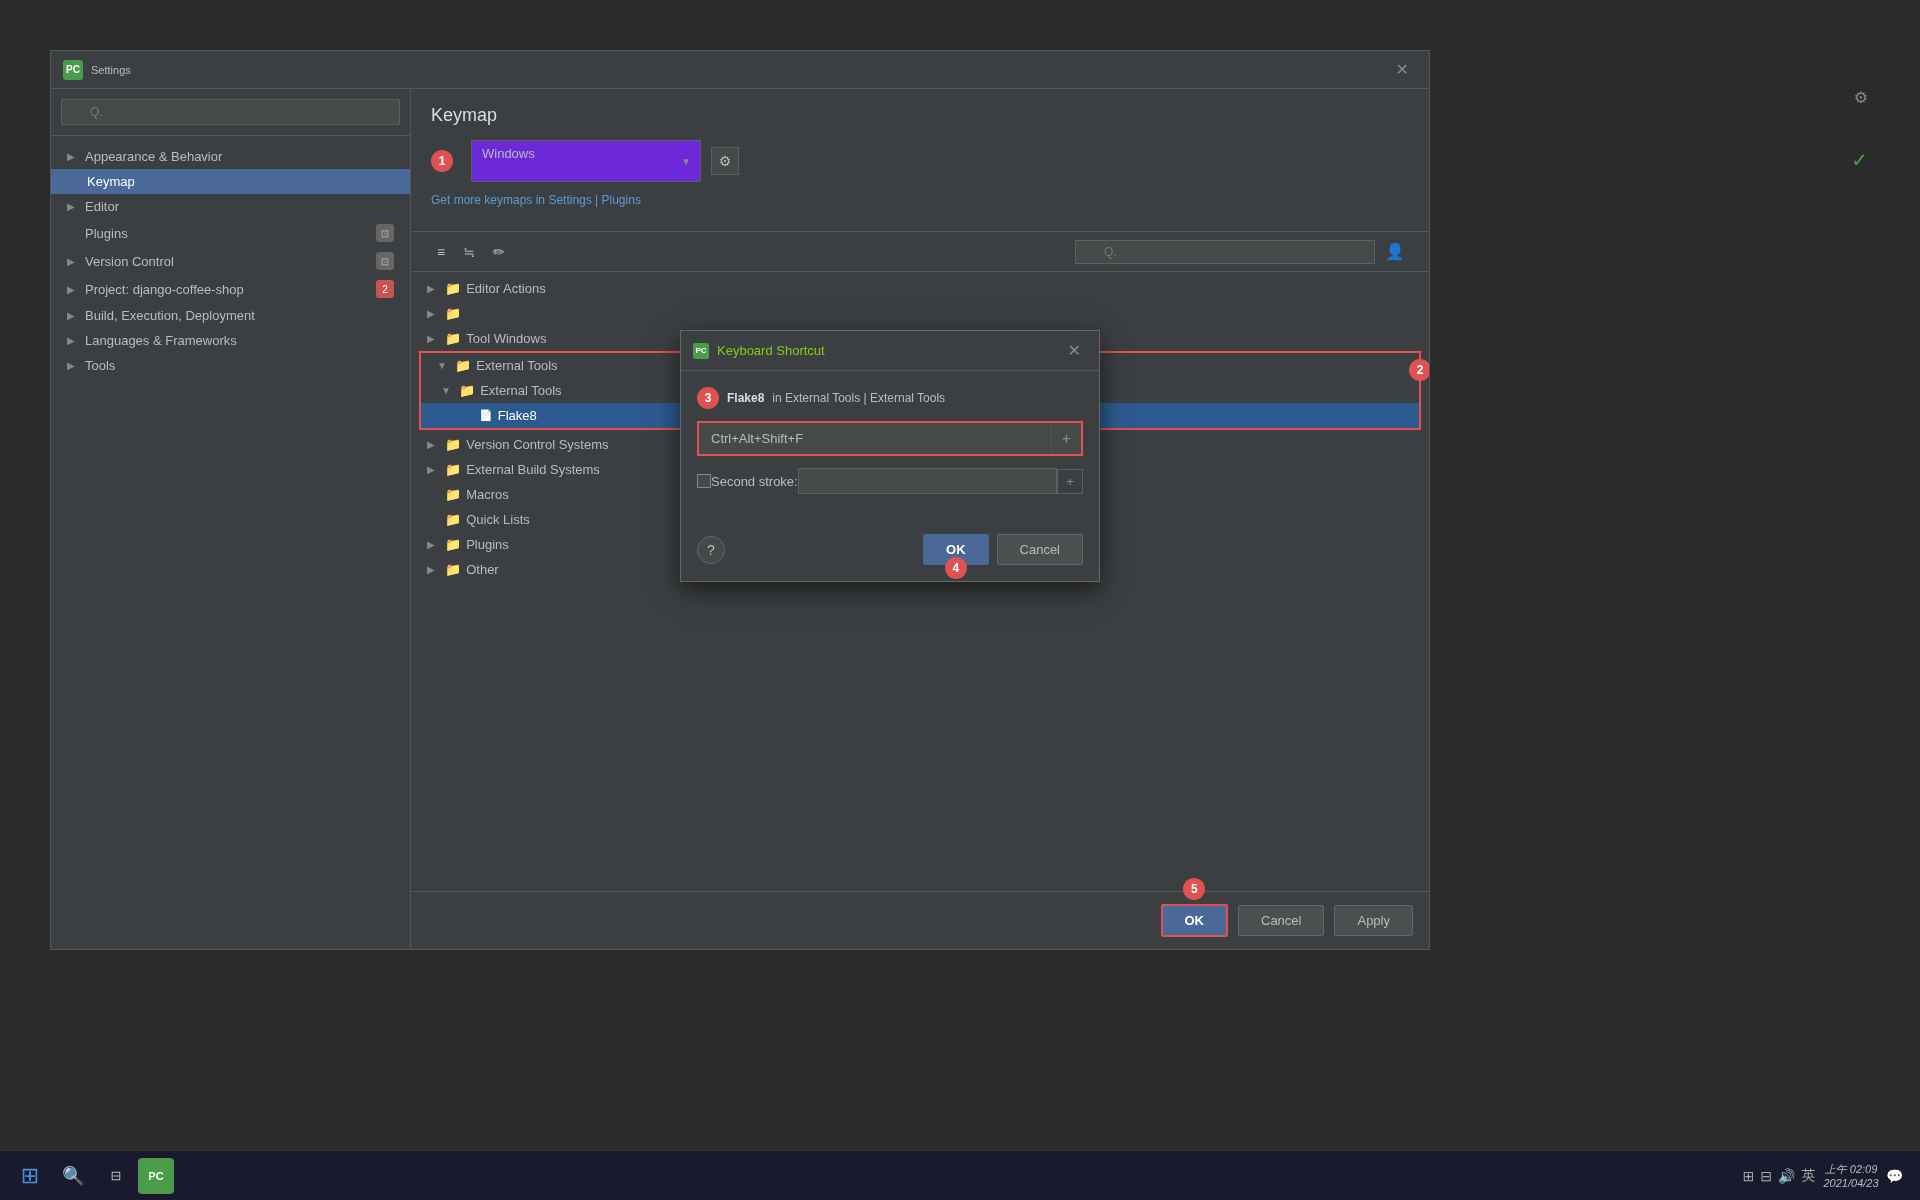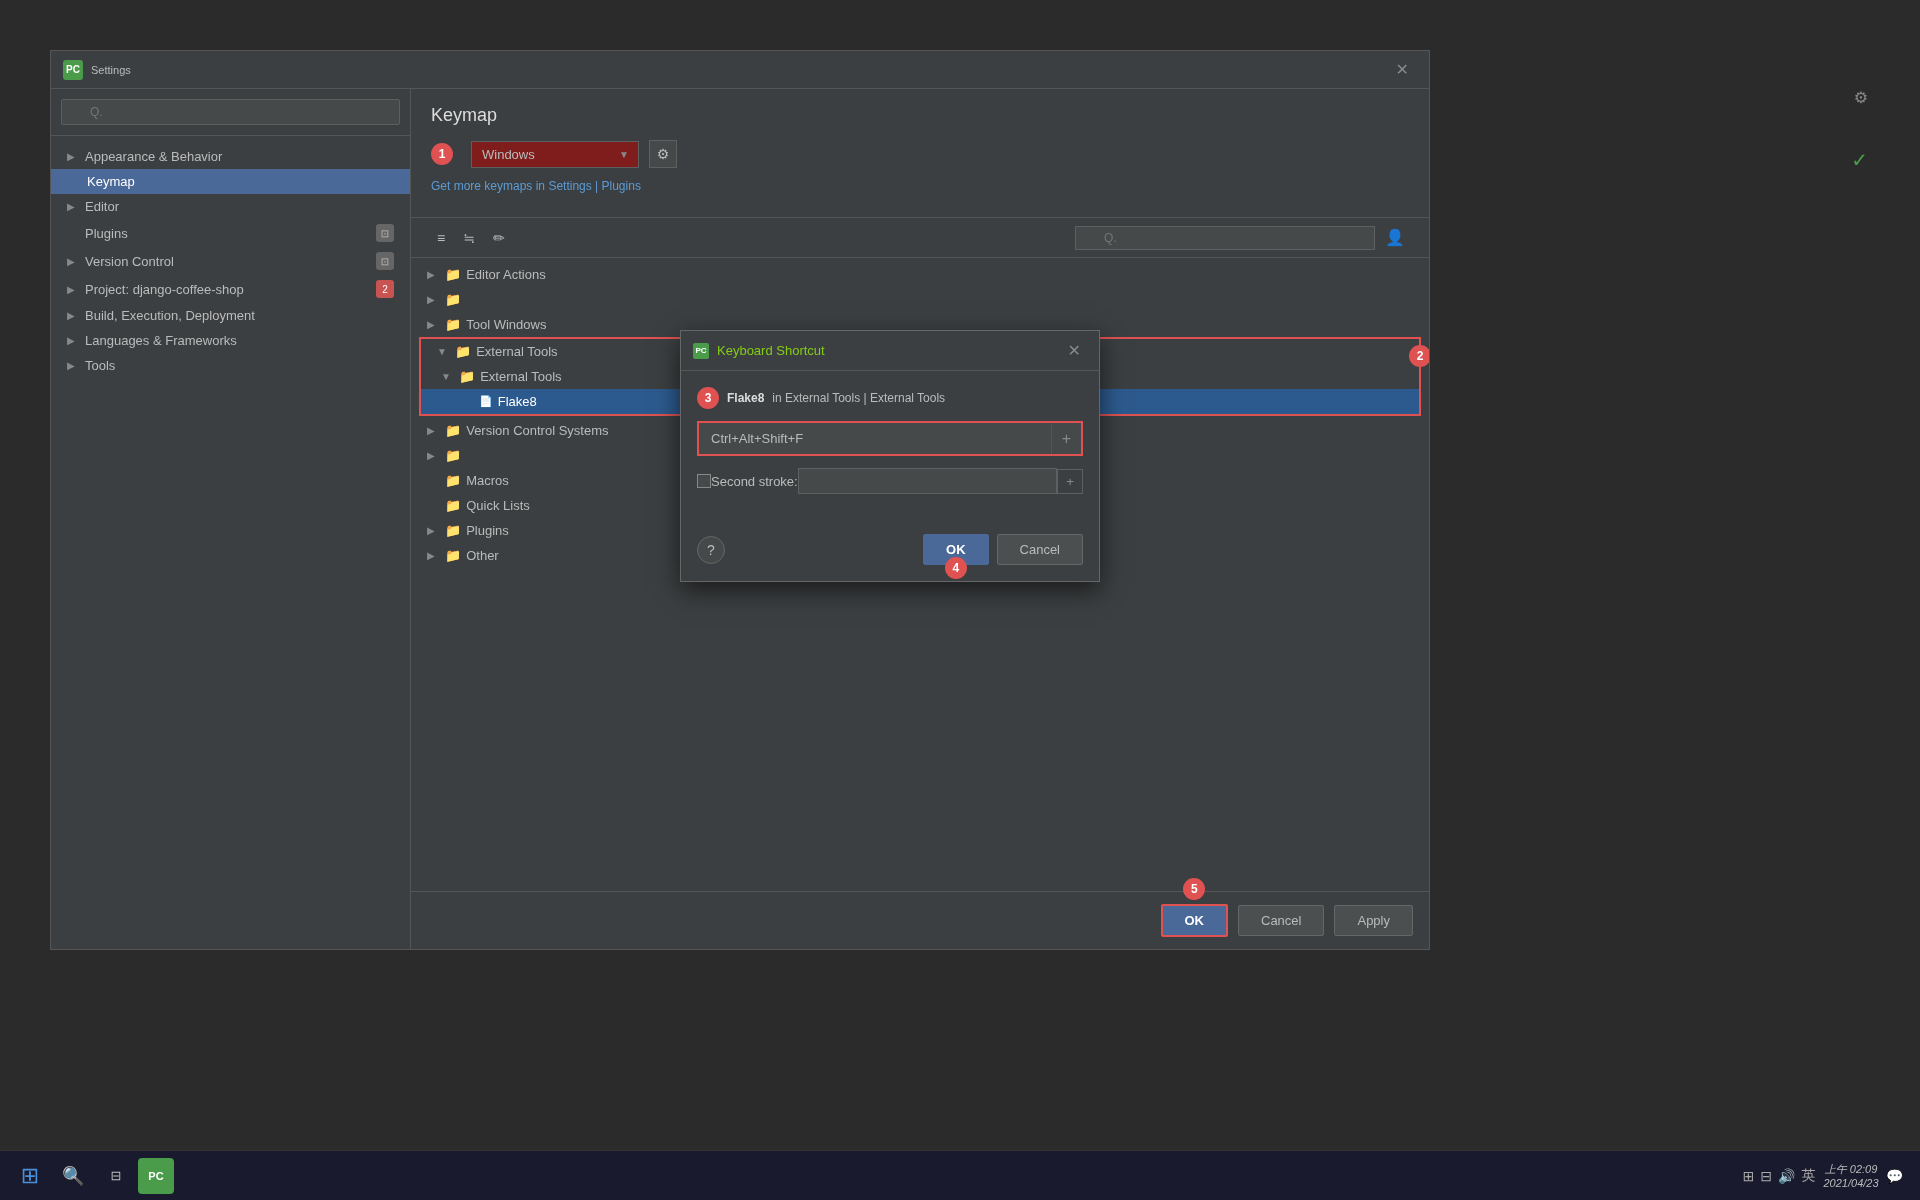--- a/index.html
+++ b/index.html
@@ -196,29 +196,29 @@
       font-size: 12px;
       font-weight: bold;
       display: flex;
       align-items: center;
       justify-content: center;
       margin-right: 8px;
       flex-shrink: 0;
     }
 
     .keymap-select {
-      background: #7f1d1d;
+      background: #6d28d9;
       border: 1px solid #5e6060;
       color: #bbb;
-      padding: 5px 30px 5px 10px;
+      padding: 5px 30px 20px 10px;
       font-size: 13px;
       appearance: none;
       -webkit-appearance: none;
       cursor: pointer;
-      width: 168px;
+      width: 230px;
       outline: none;
     }
 
     .select-arrow {
       position: absolute;
       right: 10px;
       color: #888;
       pointer-events: none;
       font-size: 10px;
     }
@@ -753,20 +753,21 @@
 
         <div class="tree-item">
           <span class="tree-chevron">▶</span>
           <span class="folder-icon">📁</span>
           <span class="tree-label">Version Control Systems</span>
         </div>
 
         <div class="tree-item">
           <span class="tree-chevron">▶</span>
           <span class="folder-icon">📁</span>
+          <span class="tree-label">External Build Systems</span>
         </div>
 
         <div class="tree-item">
           <span class="tree-chevron" style="visibility:hidden">▶</span>
           <span class="folder-icon">📁</span>
           <span class="tree-label">Macros</span>
         </div>
 
         <div class="tree-item">
           <span class="tree-chevron" style="visibility:hidden">▶</span>

